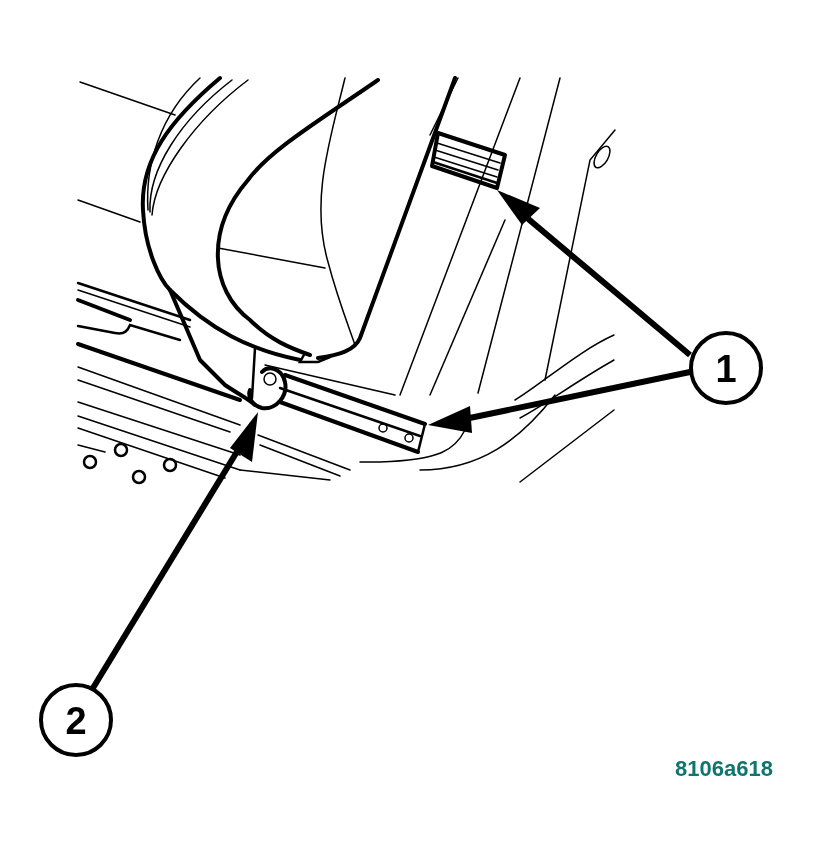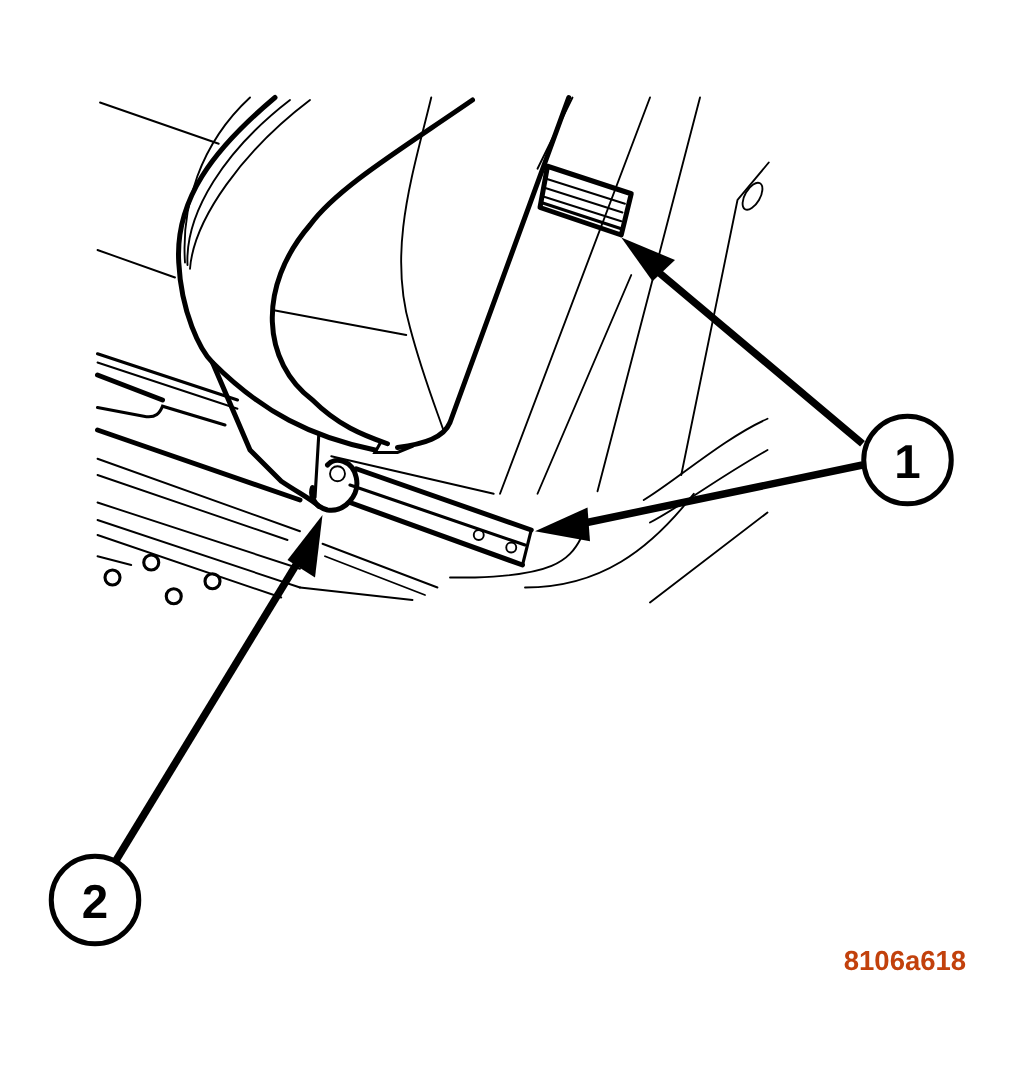--- a/index.html
+++ b/index.html
@@ -8,21 +8,21 @@
     svg { display: block; }
     .thin { stroke: #000; stroke-width: 1.5; fill: none; stroke-linecap: round; }
     .mid { stroke: #000; stroke-width: 2.5; fill: none; stroke-linecap: round; }
     .thick { stroke: #000; stroke-width: 4; fill: none; stroke-linecap: round; stroke-linejoin: round; }
     .leader { stroke: #000; stroke-width: 6; fill: none; stroke-linecap: butt; }
     .arrowhead { fill: #000; stroke: none; }
     .callout-circle { fill: #fff; stroke: #000; stroke-width: 4; }
     .callout-num { font-family: "Liberation Sans", sans-serif; font-weight: bold; font-size: 38px; fill: #000; }
     .fig-id {
       position: absolute; left: 675px; top: 756px;
-      font-family: "Liberation Sans", sans-serif; font-weight: bold; font-size: 22px; color: #c2410c;
+      font-family: "Liberation Sans", sans-serif; font-weight: bold; font-size: 22px; color: #0f766e;
     }
   </style>
 </head>
 <body>
 
 <div class="figure">
   <svg width="820" height="855" viewBox="0 0 820 855">
 
     <g>
       <line class="thin" x1="80" y1="82" x2="175" y2="115"></line>

